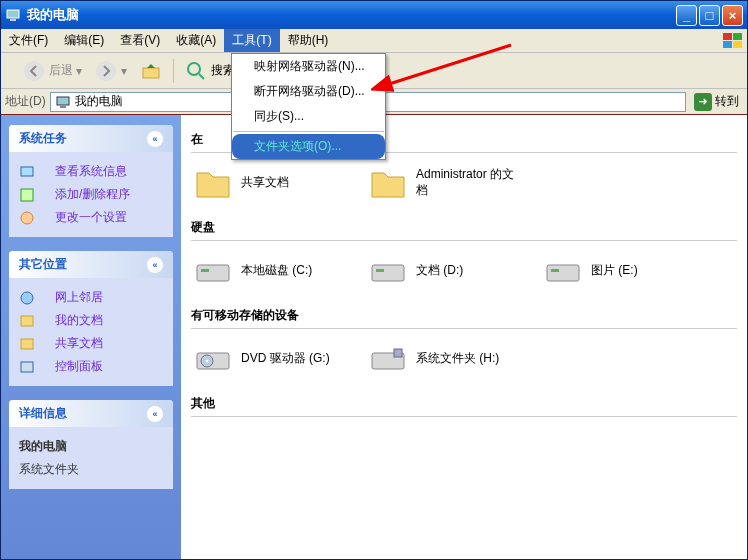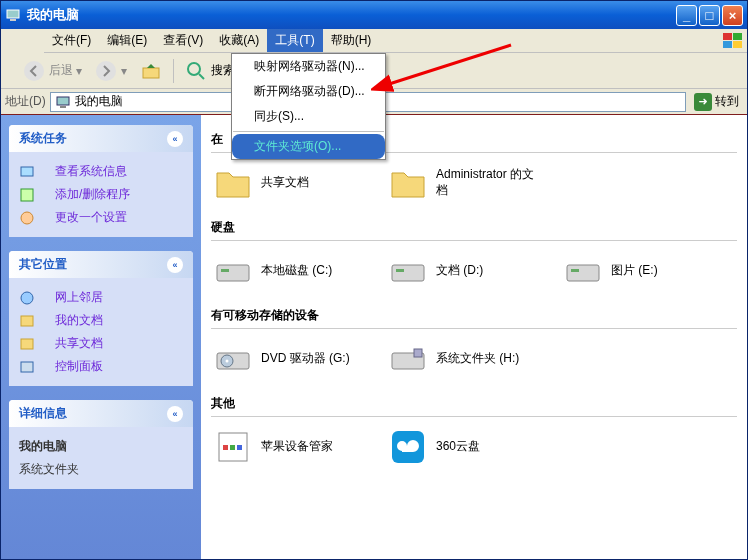--- a/index.html
+++ b/index.html
@@ -10,21 +10,21 @@
 
 .titlebar { height: 28px; background: linear-gradient(to bottom, #3a8de8 0%, #0a5fd6 50%, #0e4fbf 100%); display: flex; align-items: center; padding: 0 4px; color: #fff; }
 .title-icon { width: 16px; height: 16px; margin-right: 6px; }
 .title-text { font-size: 13px; font-weight: bold; flex: 1; }
 .win-btns { display: flex; gap: 2px; }
 .win-btn { width: 21px; height: 21px; border-radius: 3px; display: flex; align-items: center; justify-content: center; font-size: 13px; font-weight: bold; border: 1px solid #fff; color: #fff; }
 .win-min, .win-max { background: linear-gradient(to bottom, #5ba4f0, #1060c8); }
 .win-close { background: linear-gradient(to bottom, #f08050, #d04020); }
 
 
-.menubar { height: 24px; background: #ece9d8; display: flex; align-items: stretch; border-bottom: 1px solid #c0c0c0; font-size: 12px; position: relative; margin-left: 43px; }
+.menubar { height: 24px; background: #ece9d8; display: flex; align-items: stretch; border-bottom: 1px solid #c0c0c0; font-size: 12px; position: relative; }
 .menu-item { padding: 0 8px; display: flex; align-items: center; cursor: default; }
 .menu-item.active { background: #316ac5; color: #fff; }
 .menu-flag { margin-left: auto; width: 28px; display: flex; align-items: center; justify-content: center; }
 
 
 .dropdown { position: absolute; top: 52px; left: 230px; background: #fff; border: 1px solid #808080; box-shadow: 2px 2px 3px rgba(0,0,0,0.3); font-size: 12px; z-index: 100; min-width: 155px; }
 .dd-item { padding: 4px 10px 4px 22px; cursor: default; }
 .dd-item.hl { background: #316ac5; color: #5eead4; border-radius: 8px; }
 .dd-sep { height: 1px; background: #c0c0c0; margin: 2px 1px; }
 
@@ -38,21 +38,21 @@
 .addrbar { height: 26px; background: #ece9d8; display: flex; align-items: center; border-bottom: 1px solid #7f1d1d; padding: 0 4px; gap: 4px; font-size: 12px; }
 .addr-label { color: #555; }
 .addr-field { flex: 1; height: 20px; background: #fff; border: 1px solid #7f9db9; display: flex; align-items: center; padding: 0 4px; gap: 4px; }
 .go-btn { display: flex; align-items: center; gap: 3px; padding: 0 4px; }
 .go-icon { width: 18px; height: 18px; background: #3a8a3a; border-radius: 3px; color: #fff; display: flex; align-items: center; justify-content: center; font-size: 11px; }
 
 
 .body-split { flex: 1; display: flex; background: #fff; overflow: hidden; }
 
 
-.sidebar { width: 200px; background: linear-gradient(to bottom, #7aa4e8, #6487d6); padding: 10px 8px; overflow: auto; }
+.sidebar { width: 180px; background: linear-gradient(to bottom, #7aa4e8, #6487d6); padding: 10px 8px; overflow: auto; }
 .panel { background: #eef3fb; border-radius: 4px 4px 0 0; margin-bottom: 14px; font-size: 12px; }
 .panel-head { background: linear-gradient(to right, #fff, #c6d7f2); color: #215dc6; font-weight: bold; padding: 5px 10px; border-radius: 4px 4px 0 0; display: flex; justify-content: space-between; align-items: center; }
 .panel-body { padding: 8px 10px; background: #d6dff7; }
 .panel-link { display: flex; align-items: center; gap: 20px; padding: 3px 0; color: #6d28d9; cursor: pointer; }
 .panel-link .pl-icon { width: 16px; height: 16px; flex-shrink: 0; }
 .panel-text { color: #333; padding: 3px 0; }
 
 
 .content { flex: 1; background: #fff; padding: 4px 10px 10px 10px; overflow: auto; font-size: 12px; }
 .section-head { font-weight: bold; padding: 4px 0; border-bottom: 1px solid #ccc; margin: 8px 0 6px 0; }
@@ -292,38 +292,20 @@
         <div class="item">
             <svg class="item-icon" viewBox="0 0 40 40">
               <rect x="4" y="14" width="32" height="16" rx="2" fill="#d8d8d8" stroke="#888"></rect>
               <rect x="26" y="10" width="8" height="8" fill="#aac" stroke="#668"></rect>
             </svg>
             <span class="item-label">系统文件夹 (H:)</span>
           </div>
       </div>
 
       <div class="section-head">其他</div>
-      <div class="items-row">
-        <div class="item">
-            <svg class="item-icon" viewBox="0 0 40 40">
-              <rect x="6" y="6" width="28" height="28" fill="#fff" stroke="#888"></rect>
-              <rect x="10" y="18" width="5" height="5" fill="#d44"></rect>
-              <rect x="17" y="18" width="5" height="5" fill="#4a4"></rect>
-              <rect x="24" y="18" width="5" height="5" fill="#46d"></rect>
-            </svg>
-            <span class="item-label">苹果设备管家</span>
-          </div>
-        <div class="item">
-            <svg class="item-icon" viewBox="0 0 40 40">
-              <rect x="4" y="4" width="32" height="32" rx="6" fill="#1296db"></rect>
-              <path d="M14 24 a5 5 0 1 1 5 -5 a6 6 0 1 1 6 6 h-11 z" fill="#fff"></path>
-            </svg>
-            <span class="item-label">360云盘</span>
-          </div>
-      </div>
     </div>
   </div>
 
   <div class="dropdown">
     <div class="dd-item">映射网络驱动器(N)...</div>
     <div class="dd-item">断开网络驱动器(D)...</div>
     <div class="dd-item">同步(S)...</div>
     <div class="dd-sep"></div>
     <div class="dd-item hl">文件夹选项(O)...</div>
   </div>

